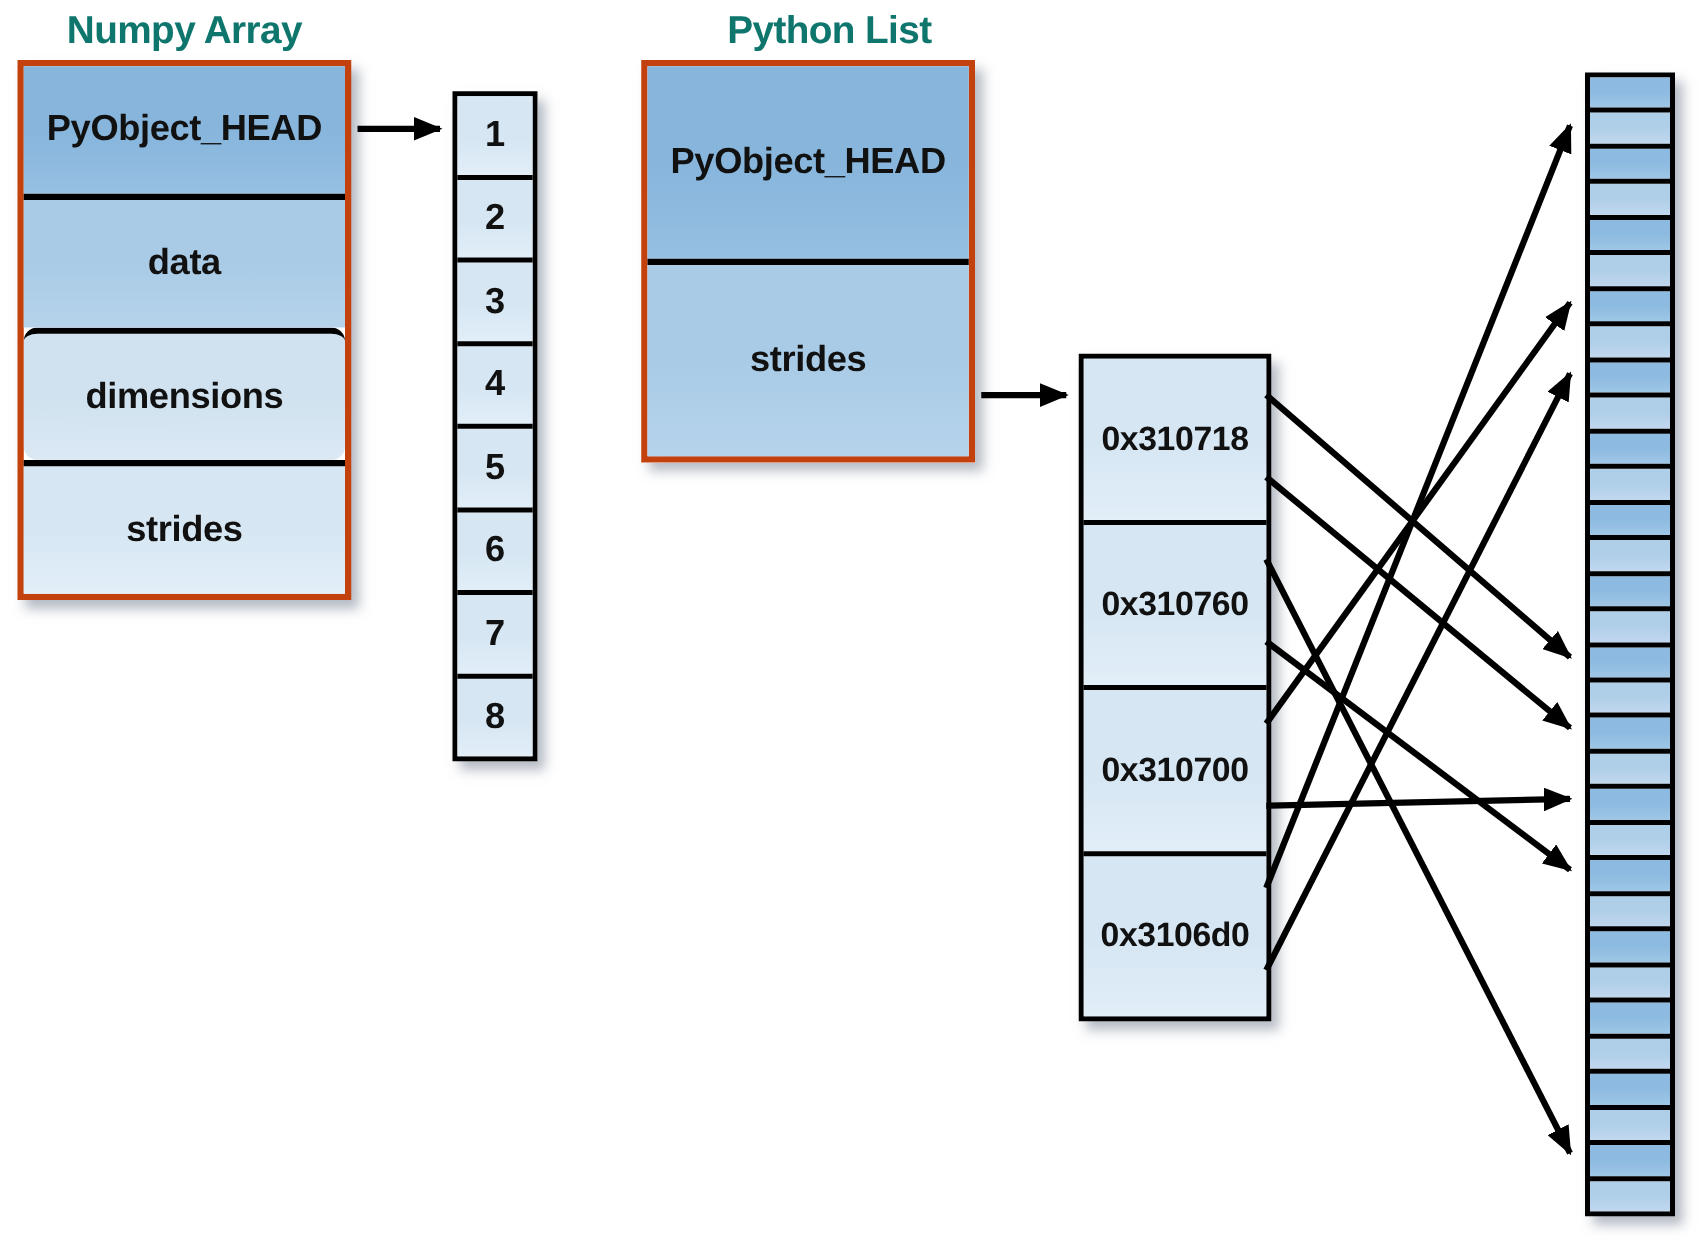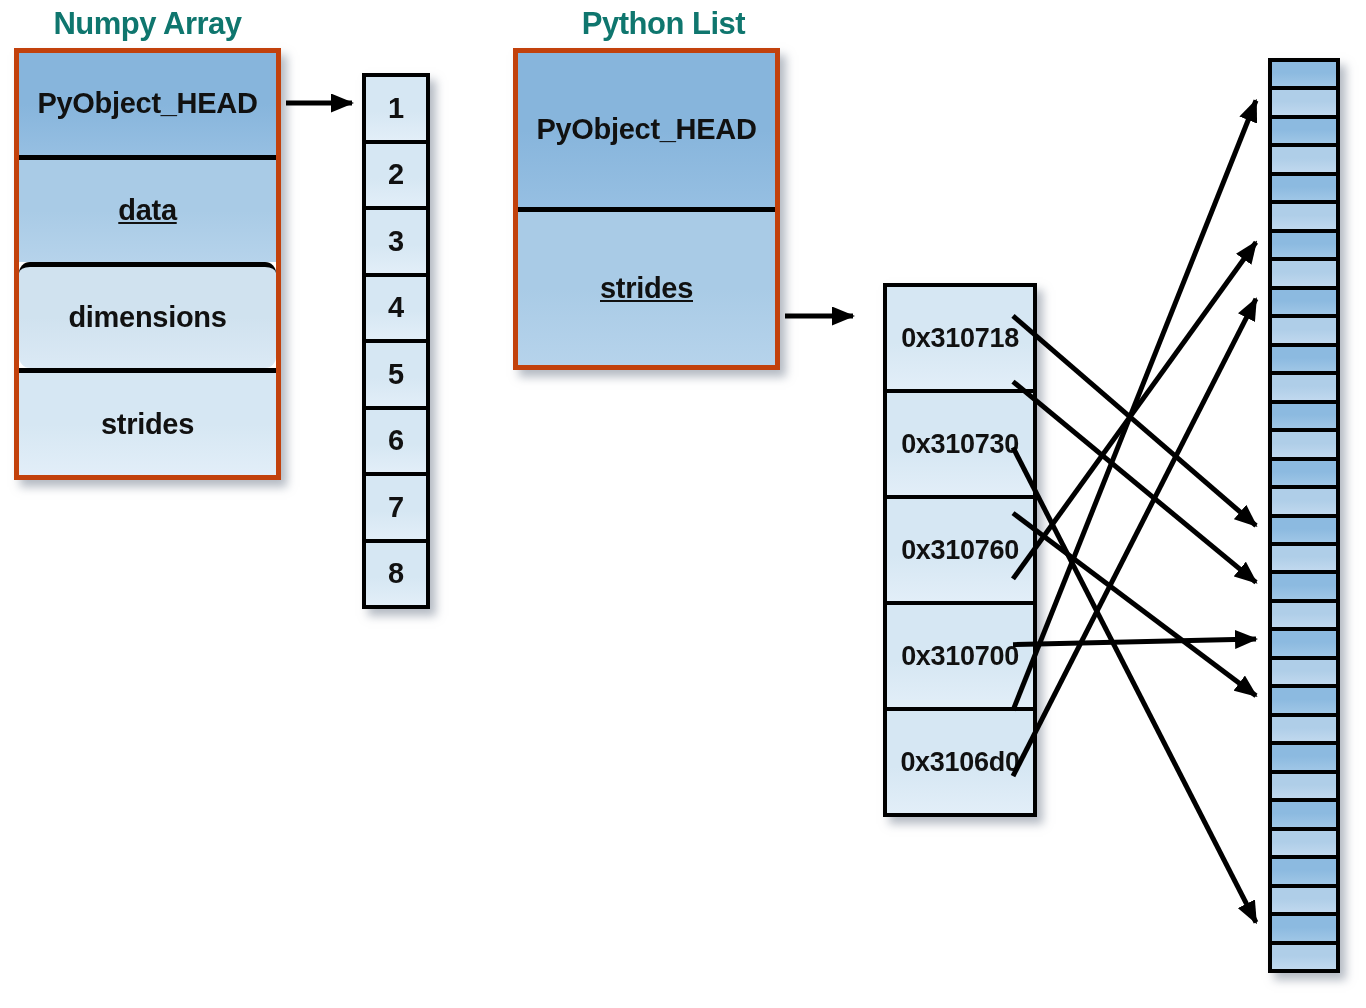--- a/index.html
+++ b/index.html
@@ -31,21 +31,21 @@
   .cell:first-child{border-top:none;}
   .value-cell,.addr-cell{
     background:linear-gradient(180deg,var(--pale-blue) 0%,var(--pale-blue) 55%,#e2eef8 100%);
   }
   .addr-cell{font-size:27px;}
   .mem-cell{flex:1 1 auto;border-top:4px solid #000;}
   .mem-cell:first-child{border-top:none;}
   .mem-dark{background:linear-gradient(180deg,var(--memory-dark) 0%,var(--memory-dark) 45%,#9fc6e6 100%);}
   .mem-light{background:linear-gradient(180deg,var(--memory-light) 0%,var(--memory-light) 45%,#c0d8ee 100%);}
   .nrow-0,.prow-0{background:linear-gradient(180deg,var(--header-blue) 0%,var(--header-blue) 50%,#96bfe2 100%);}
-  .nrow-1,.prow-1{background:linear-gradient(180deg,var(--mid-blue) 0%,var(--mid-blue) 50%,#b6d3eb 100%);text-decoration:underline;}
+  .nrow-1,.prow-1{background:linear-gradient(180deg,var(--mid-blue) 0%,var(--mid-blue) 50%,#b6d3eb 100%);}
   .nrow-2{background:linear-gradient(180deg,var(--light-blue) 0%,var(--light-blue) 50%,#dbe9f5 100%);border-radius:11px;}
   .nrow-3,.prow-2{background:linear-gradient(180deg,var(--pale-blue) 0%,var(--pale-blue) 50%,#e2eef8 100%);}
   #arrows{position:absolute;left:0;top:0;pointer-events:none;}
 </style>
 </head>
 <body>
 
 <div class="canvas">
 
   <div class="diagram-title" style="left:14px;top:6px;width:267px;">Numpy Array</div>
@@ -96,26 +96,23 @@
 
   <div class="struct-box" id="python-box" style="left:513px;top:48px;width:257px;height:312px;">
       <div class="struct-row prow-0">
         <span>PyObject_HEAD</span>
       </div>
       <div class="struct-row prow-1">
         <span>strides</span>
       </div>
     </div>
 
-  <div class="cell-col" id="addr-col" style="left:863px;top:283px;width:146px;height:526px;margin-left:20px;">
+  <div class="cell-col" id="addr-col" style="left:863px;top:283px;width:146px;height:526px;">
       <div class="cell addr-cell">
         <span>0x310718</span>
-      </div>
-      <div class="cell addr-cell">
-        <span>0x310730</span>
       </div>
       <div class="cell addr-cell">
         <span>0x310760</span>
       </div>
       <div class="cell addr-cell">
         <span>0x310700</span>
       </div>
       <div class="cell addr-cell">
         <span>0x3106d0</span>
       </div>

